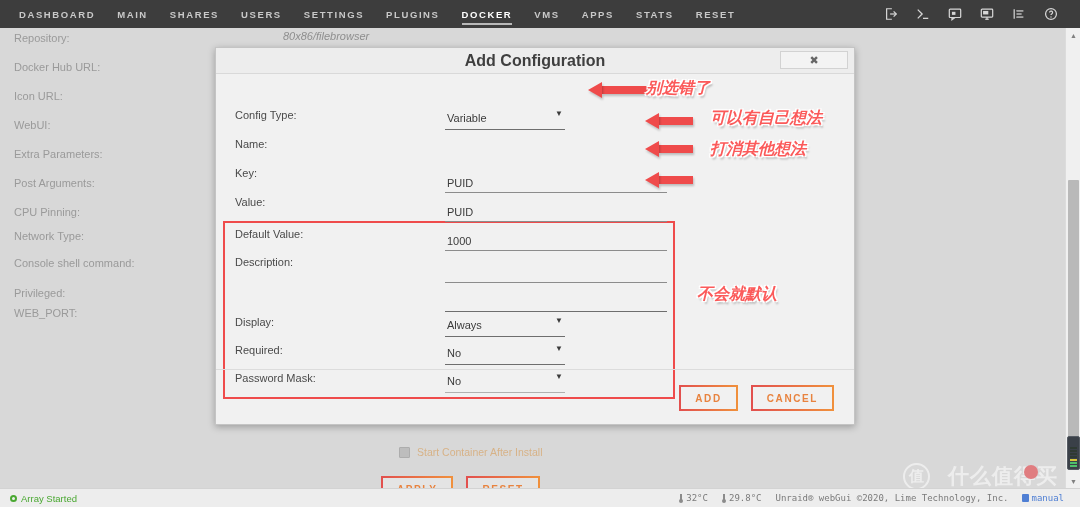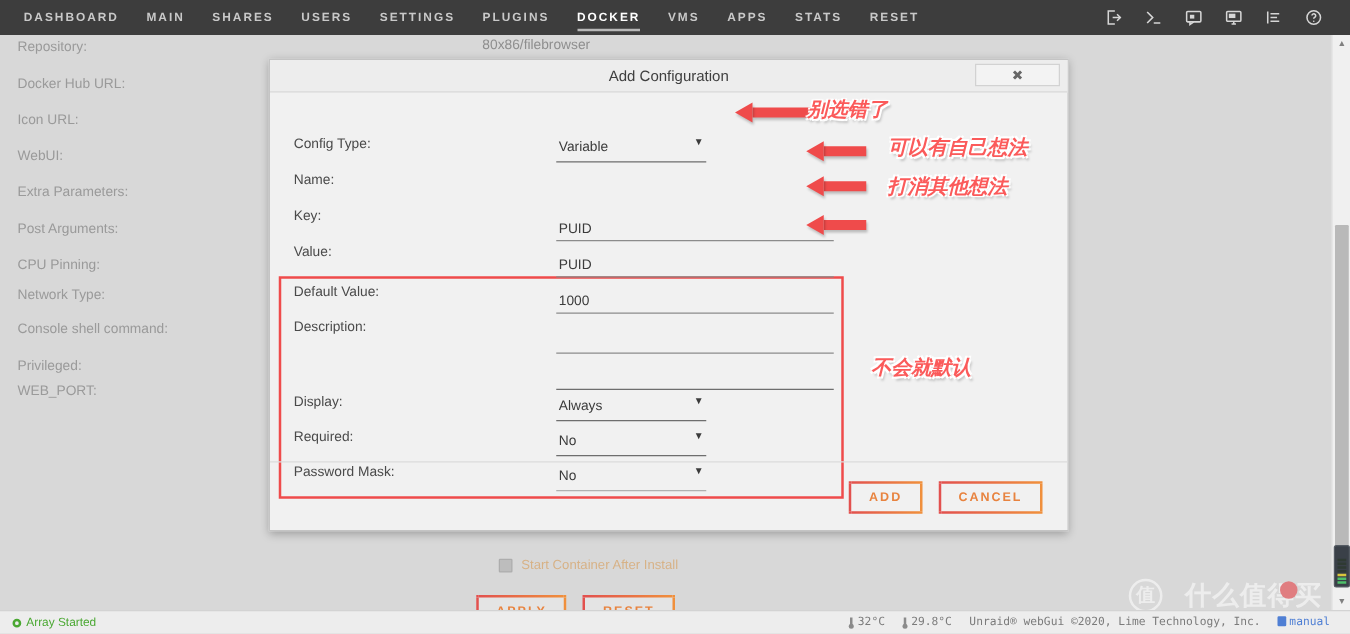--- a/index.html
+++ b/index.html
@@ -45,22 +45,22 @@
   }
   .nav-icon svg { display: block; }
 
   
   .page-body {
     position: absolute; left: 0; top: 28px; width: 1065px; height: 460px;
     background: #d8d8d8;
   }
   .breadcrumb {
     position: absolute; left: 283px; top: 2px; width: 292px;
-    text-align: center;
-    font-size: 11px; color: #8e8e8e;
+    text-align: left;
+    font-size: 11px; color: #8e8e8e; font-style: italic;
   }
   .side-labels {
     position: absolute; left: 14px; top: 0px; width: 200px;
   }
   .side-label {
     font-size: 11px; color: #9a9a9a; line-height: 12px;
     position: absolute; white-space: nowrap;
   }
 
   .bg-checkbox-row {
@@ -95,21 +95,21 @@
     background: #f1f1f1;
     border: 1px solid #c4c4c4;
     box-shadow: 0 2px 7px rgba(0,0,0,.28);
   }
   .modal-title {
     position: relative; height: 26px; background: #ededed;
     border-bottom: 1px solid #d9d9d9;
     display: flex; align-items: center; justify-content: center;
   }
   .modal-title span {
-    font-size: 12px; color: #3f3f3f; font-weight: normal;
+    font-size: 16px; color: #3f3f3f; font-weight: bold;
   }
   .modal-close {
     position: absolute; right: 6px; top: 3px;
     width: 68px; height: 18px;
     background: #f3f3f3;
     border: 1px solid #d2d2d2;
     display: flex; align-items: center; justify-content: center;
     cursor: pointer;
     font-size: 11px; color: #666;
   }

